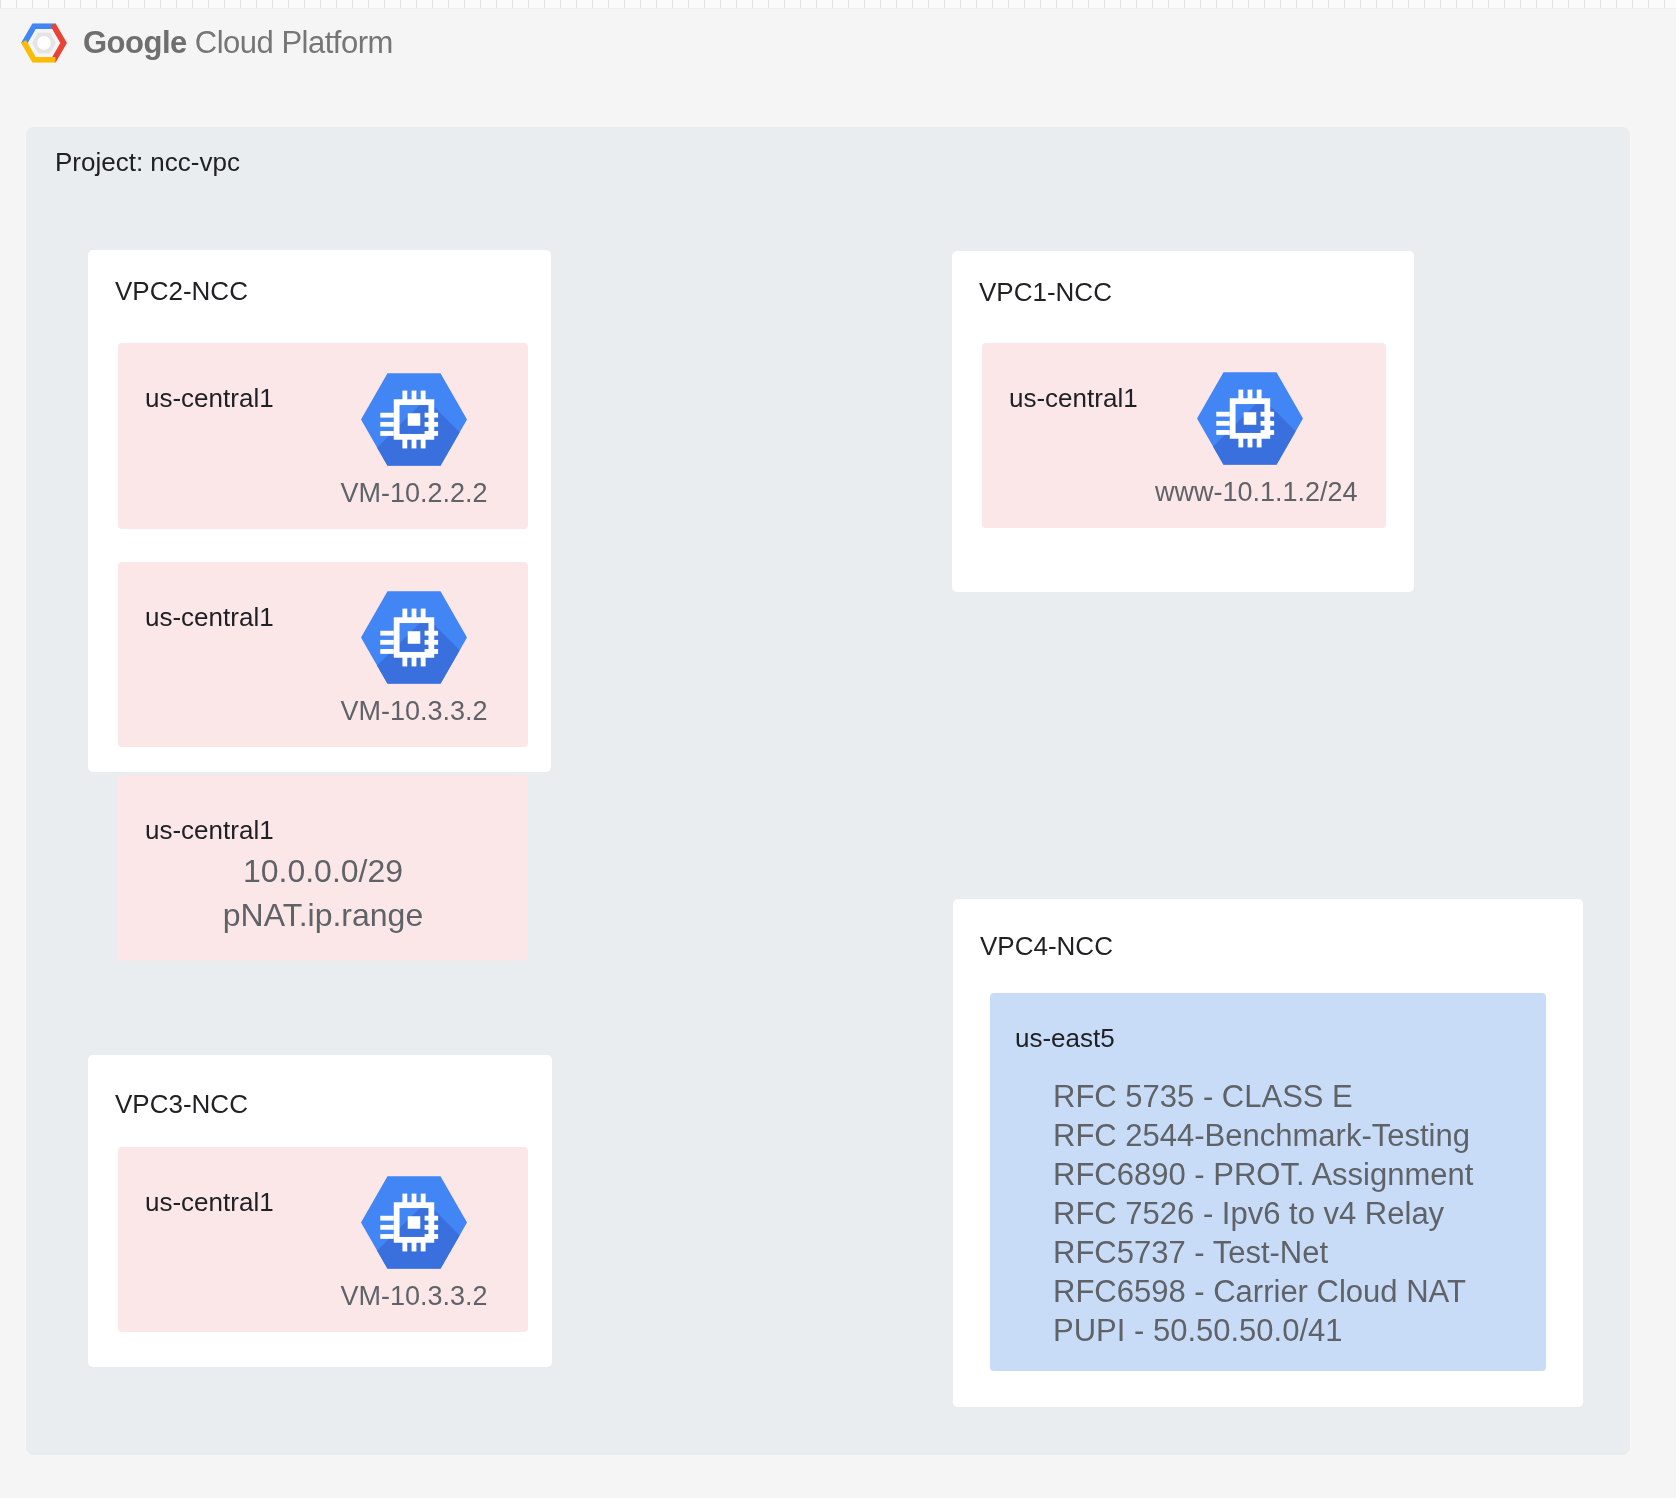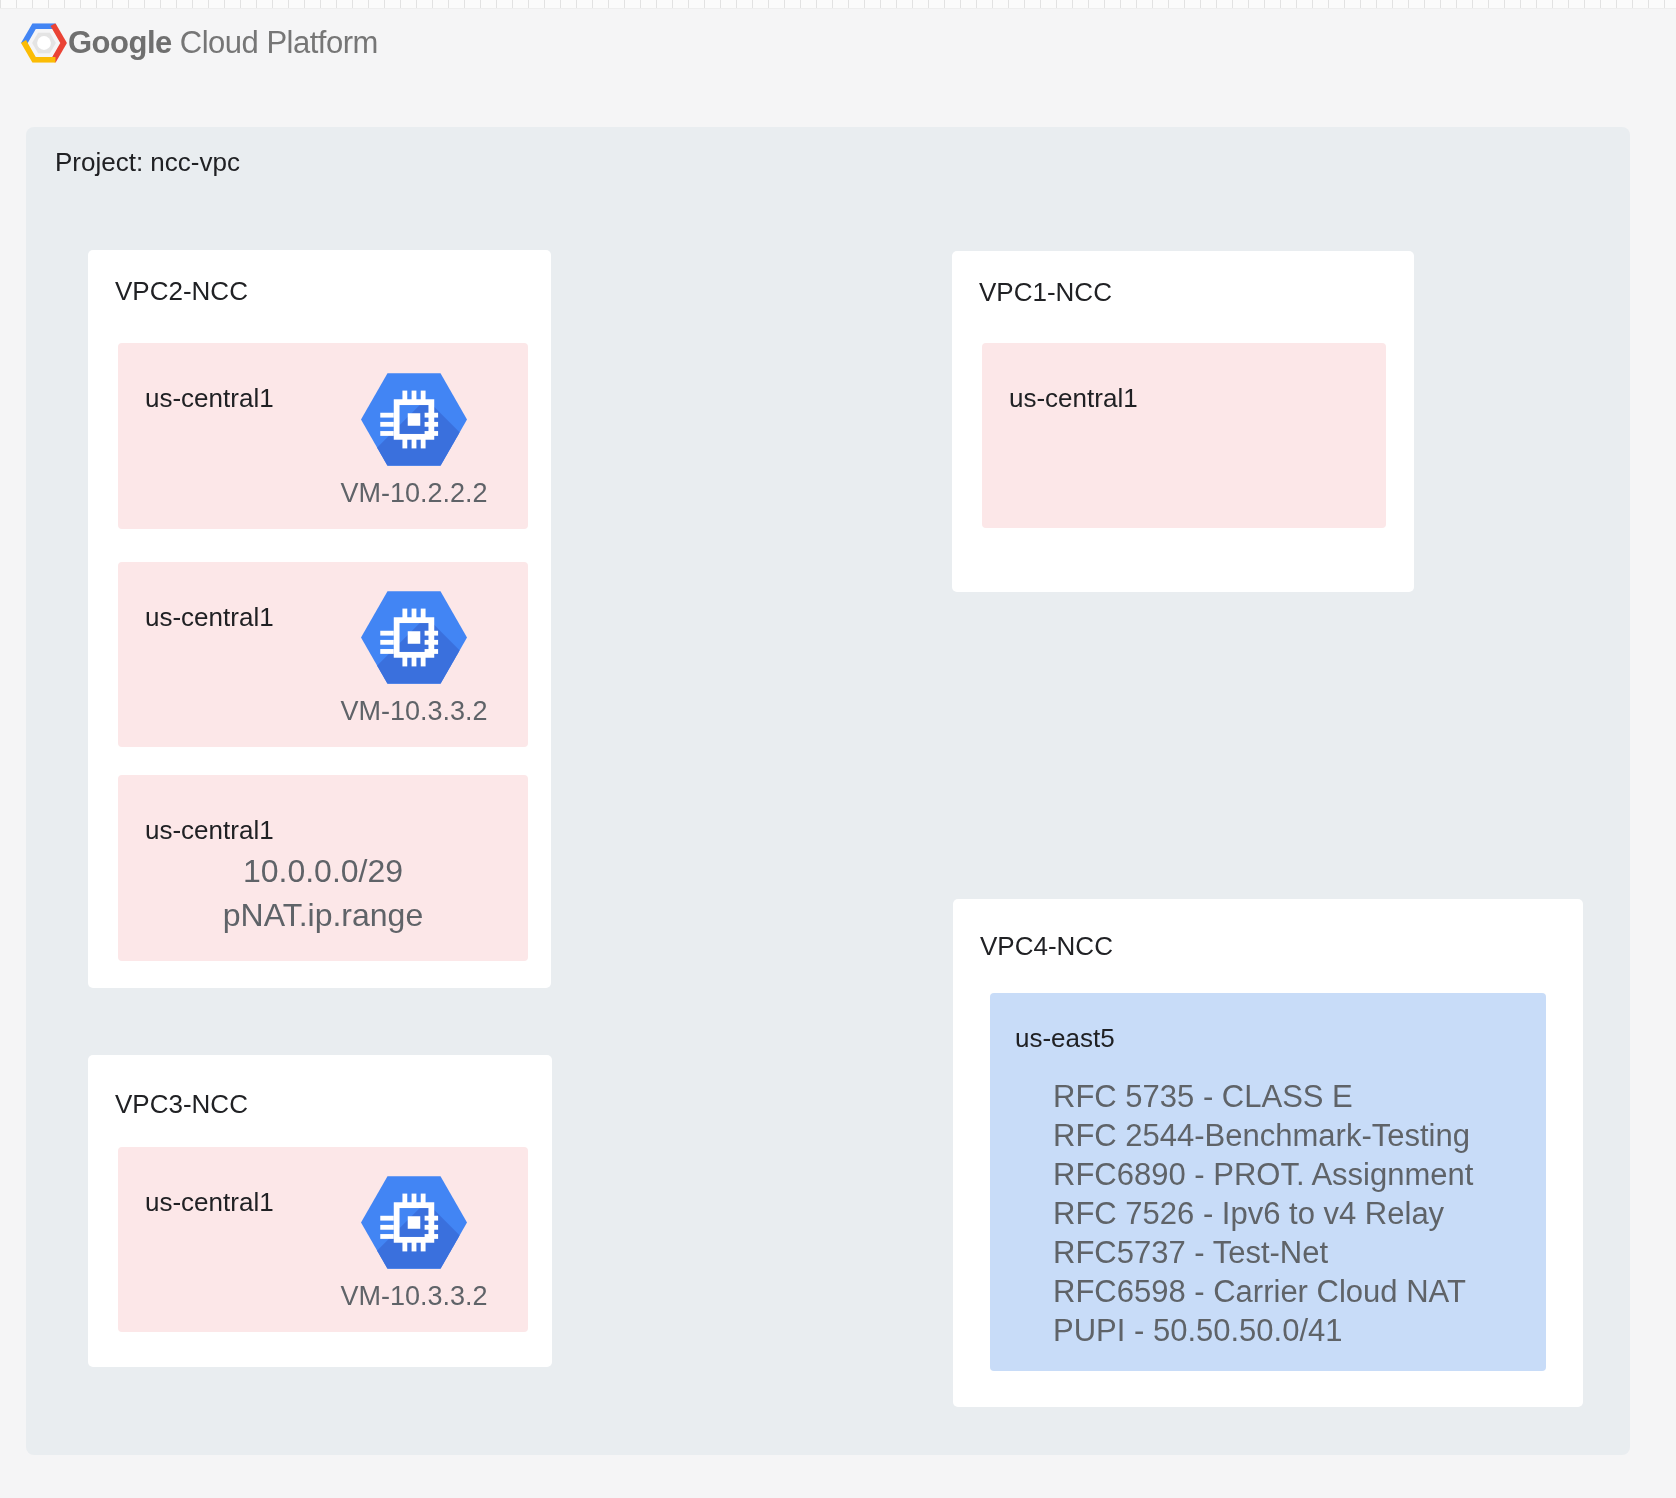--- a/index.html
+++ b/index.html
@@ -8,21 +8,21 @@
     background:#f5f5f6;
     font-family:"Liberation Sans","DejaVu Sans",sans-serif;
     color:#202124;
   }
   .grid-strip{
     position:absolute; left:0; top:0; width:100%; height:8px;
     background:repeating-linear-gradient(90deg,#e2e2e2 0 1px,#fbfbfb 1px 16px);
     border-bottom:1px solid #eeeeee;
   }
   
-  .logo{position:absolute; left:20px; top:22px; display:flex; align-items:center; }
+  .logo{position:absolute; left:20px; top:22px; display:flex; align-items:center; gap:15px;}
   .logo svg{display:block;}
   .logo-text{font-size:31px; color:#757575; letter-spacing:-0.5px; white-space:nowrap;}
   .lg-google{font-weight:600; color:#6f6f6f; margin-right:8px;}
   .lg-rest{font-weight:400; color:#767676;}
   
   .project{
     position:absolute; left:26px; top:127px; width:1604px; height:1328px;
     background:#e9edf0; border-radius:8px;
   }
   .project-label{position:absolute; left:29px; top:20px; font-size:26px; color:#202124;}
@@ -98,21 +98,21 @@
       <circle cx="23" cy="20" r="6.6" fill="#ffffff"></circle>
     </svg>
     <div class="logo-text">
       <span class="lg-google">Google</span><span class="lg-rest">Cloud Platform</span>
     </div>
   </header>
 
   <section class="project">
     <div class="project-label">Project: ncc-vpc</div>
 
-    <div class="card" style="left:62px; top:123px; width:463px; height:738px;">
+    <div class="card" style="left:62px; top:123px; width:463px; height:522px;">
       <div class="card-title">VPC2-NCC</div>
 
       <div class="subnet pink" style="left:30px; top:93px; width:410px; height:186px;">
         <div class="region">us-central1</div>
         <div class="vm-unit" style="left:201px; top:28px;">
           <svg viewBox="0 0 110 100">
               <use href="#gce-icon"></use>
             </svg>
           <div class="vm-label">VM-10.2.2.2</div>
         </div>
@@ -135,20 +135,26 @@
           <div>pNAT.ip.range</div>
         </div>
       </div>
     </div>
 
     <div class="card" style="left:926px; top:124px; width:462px; height:341px;">
       <div class="card-title">VPC1-NCC</div>
 
       <div class="subnet pink" style="left:30px; top:92px; width:404px; height:185px;">
         <div class="region">us-central1</div>
+        <div class="vm-unit" style="left:173px; top:27px;">
+          <svg viewBox="0 0 110 100">
+              <use href="#gce-icon"></use>
+            </svg>
+          <div class="vm-label">www-10.1.1.2/24</div>
+        </div>
       </div>
     </div>
 
     <div class="card" style="left:62px; top:928px; width:464px; height:312px;">
       <div class="card-title" style="top:34px;">VPC3-NCC</div>
 
       <div class="subnet pink" style="left:30px; top:92px; width:410px; height:185px;">
         <div class="region">us-central1</div>
         <div class="vm-unit" style="left:201px; top:27px;">
           <svg viewBox="0 0 110 100">

